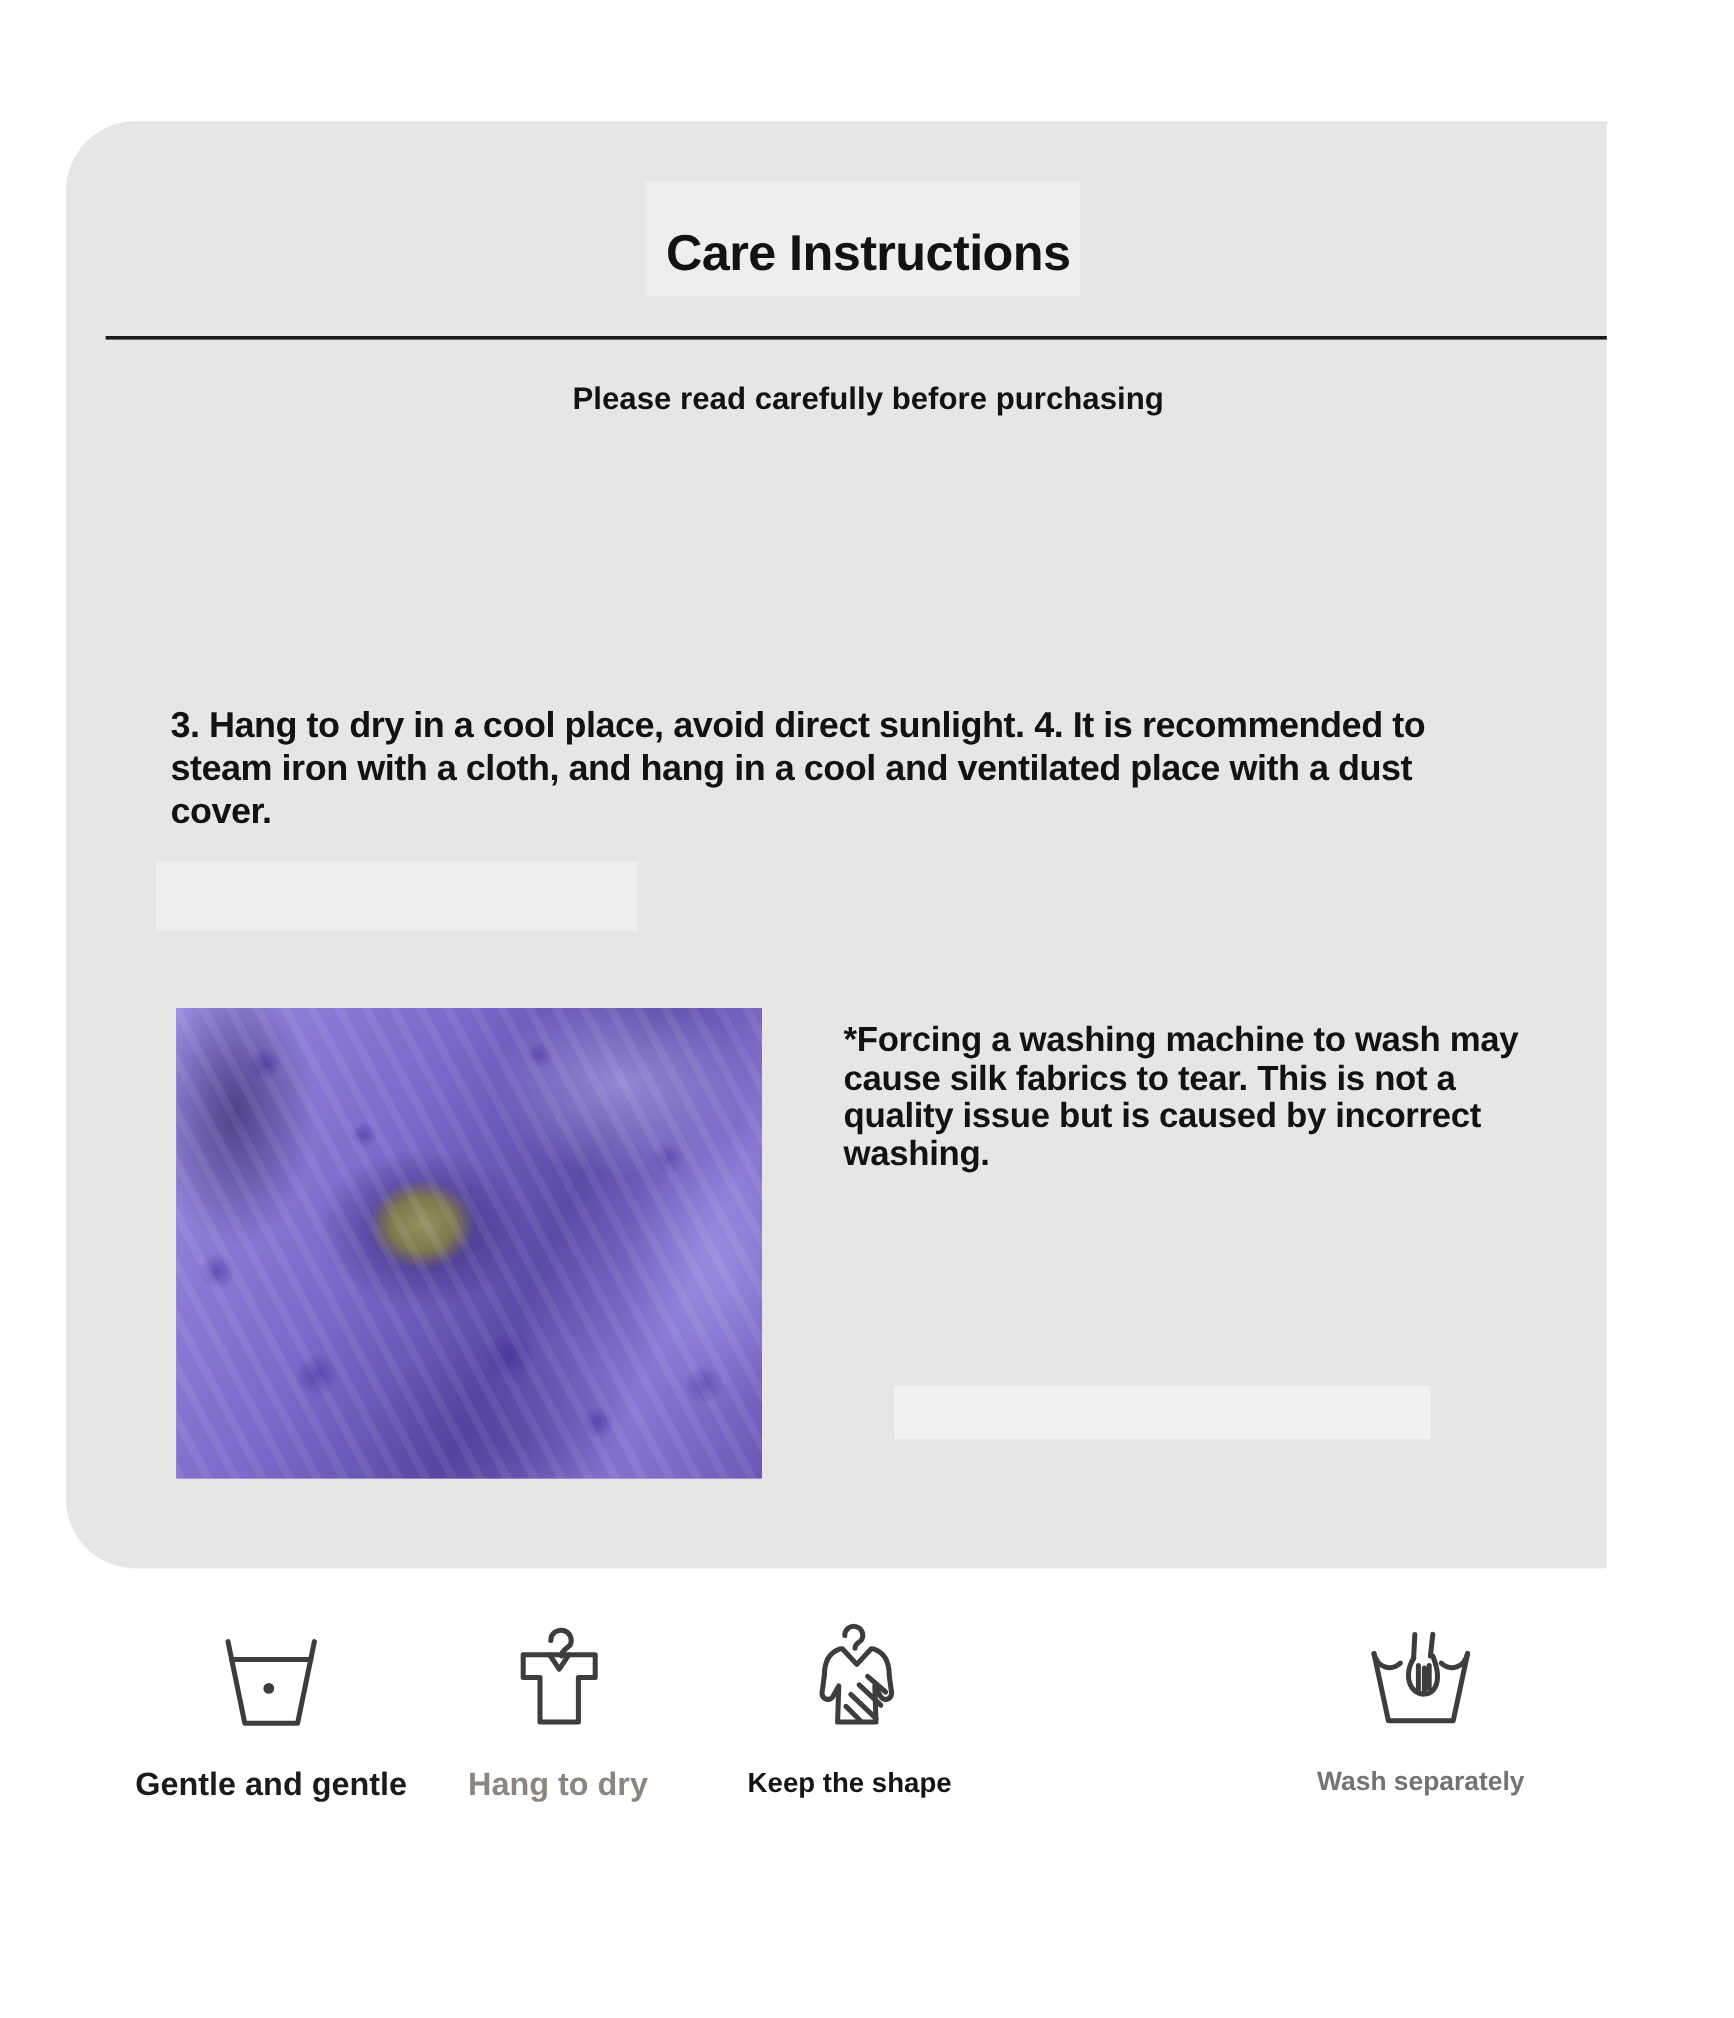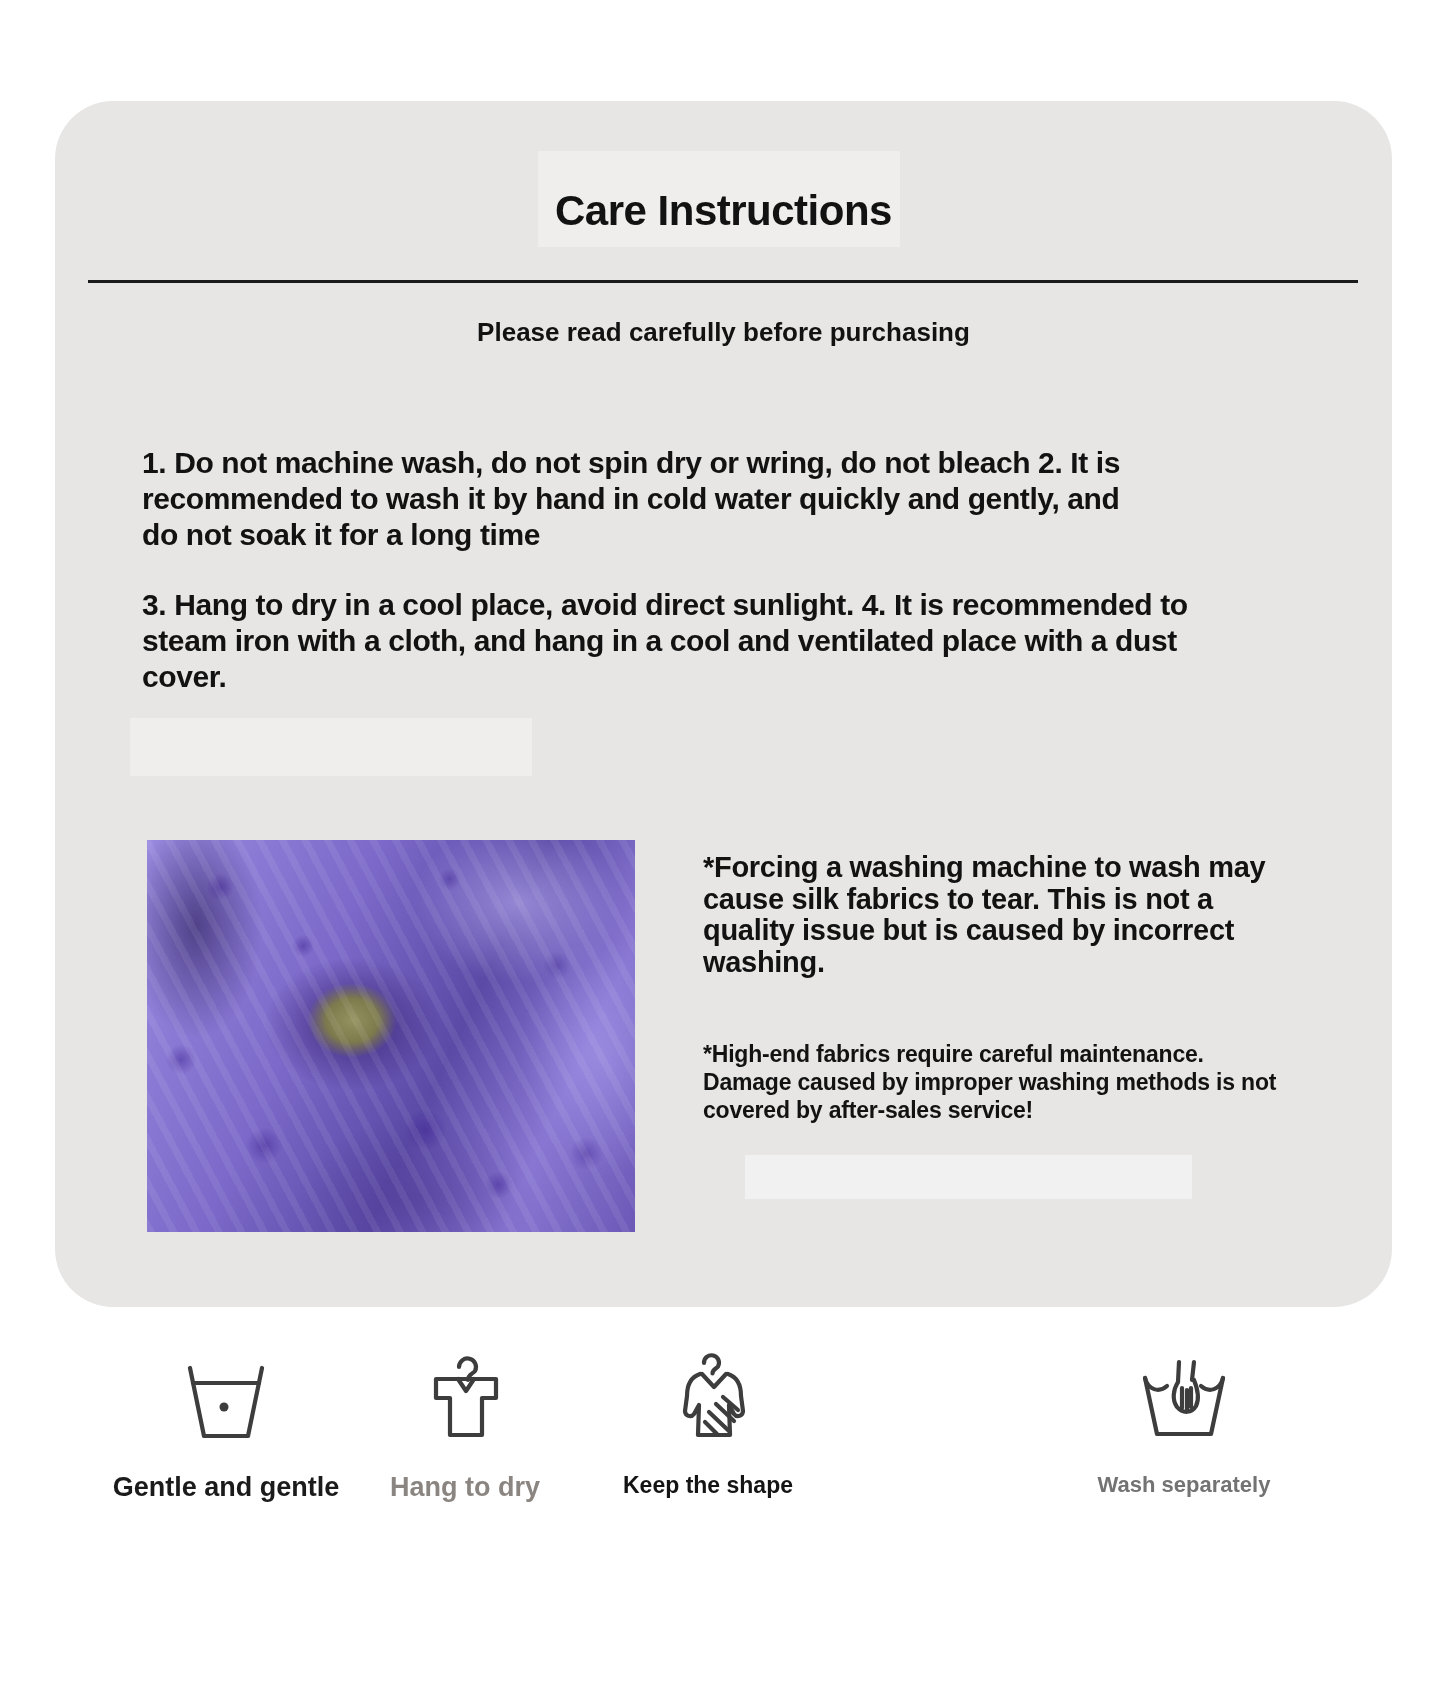--- a/index.html
+++ b/index.html
@@ -1,17 +1,17 @@
 <!DOCTYPE html>
 <html><head>
 <meta charset="utf-8">
 <style>
   html,body{margin:0;padding:0;background:#ffffff;}
   .page{
-    position:relative;width:1445px;height:1682px;background:#ffffff;
+    position:relative;width:1339px;height:1682px;background:#ffffff;
     font-family:"Liberation Sans",sans-serif;color:#141414;overflow:hidden;
   }
   .card{
     position:absolute;left:55px;top:101px;width:1337px;height:1206px;
     background:#e7e6e5;border-radius:58px;
   }
   .ghost{position:absolute;background:rgba(255,255,255,.32);}
   .ghost.g-title{left:483px;top:50px;width:362px;height:96px;}
   .ghost.g-note{left:75px;top:617px;width:402px;height:58px;}
   .ghost.g-band{left:690px;top:1054px;width:447px;height:44px;background:rgba(255,255,255,.45);}
@@ -90,36 +90,30 @@
 
   <section class="card">
     <div class="ghost g-title"></div>
     <div class="ghost g-note"></div>
     <div class="ghost g-band"></div>
 
     <h1 class="title">Care Instructions</h1>
     <div class="divider"></div>
     <div class="subtitle">Please read carefully before purchasing</div>
 
-    <div class="para p1">1. Do not machine wash, do not spin dry or wring, do not bleach 2. It is
-recommended to wash it by hand in cold water quickly and gently, and
-do not soak it for a long time</div>
     <div class="para p2">3. Hang to dry in a cool place, avoid direct sunlight. 4. It is recommended to
 steam iron with a cloth, and hang in a cool and ventilated place with a dust
 cover.</div>
 
     <figure class="photo" aria-label="Purple jacquard silk fabric with a torn damaged patch"></figure>
 
     <div class="warn1">*Forcing a washing machine to wash may
 cause silk fabrics to tear. This is not a
 quality issue but is caused by incorrect
 washing.</div>
-    <div class="warn2">*High-end fabrics require careful maintenance.
-Damage caused by improper washing methods is not
-covered by after-sales service!</div>
   </section>
 
   <figure class="care-item ci-1">
     <svg width="100" height="100" viewBox="0 0 100 100">
       <path class="icon-stroke" d="M14,16 L28,84 L72,84 L86,16"></path>
       <path class="icon-stroke" d="M17,31 L83,31"></path>
       <circle cx="48" cy="55" r="4.5" fill="#3d3d3d"></circle>
     </svg>
     <figcaption>Gentle and gentle</figcaption>
   </figure>

